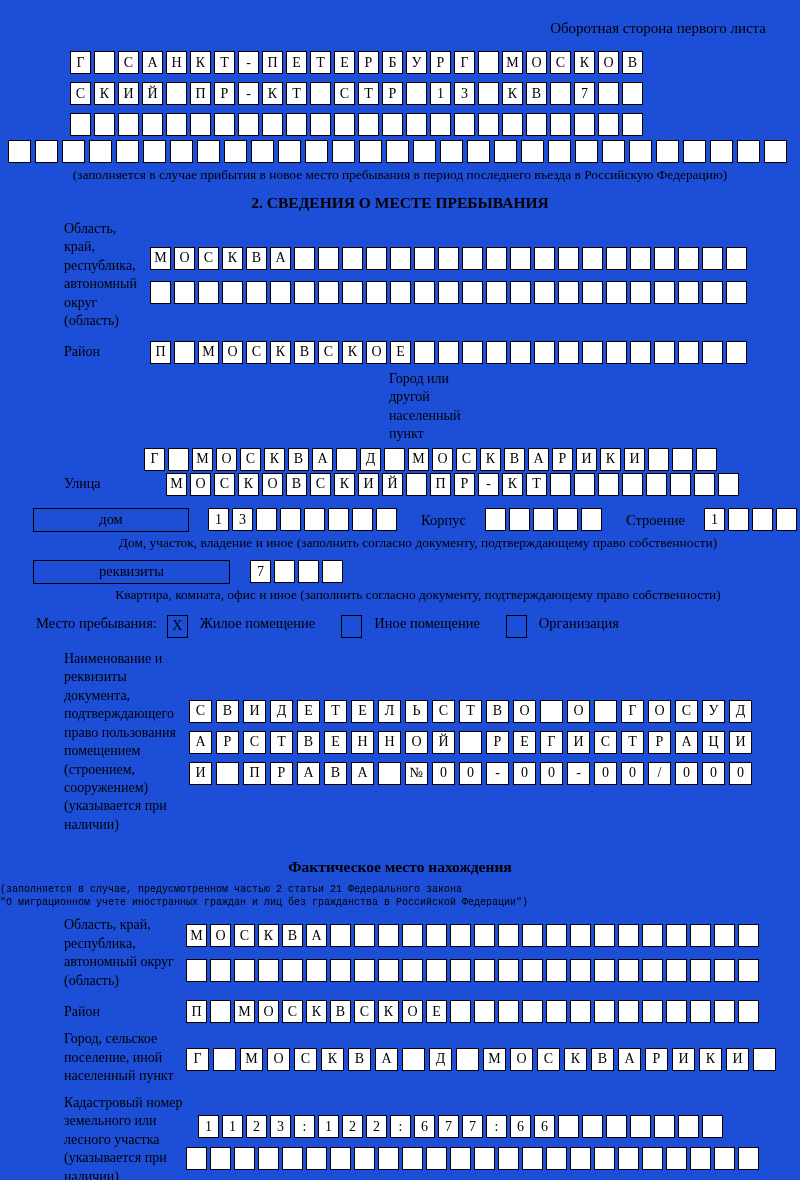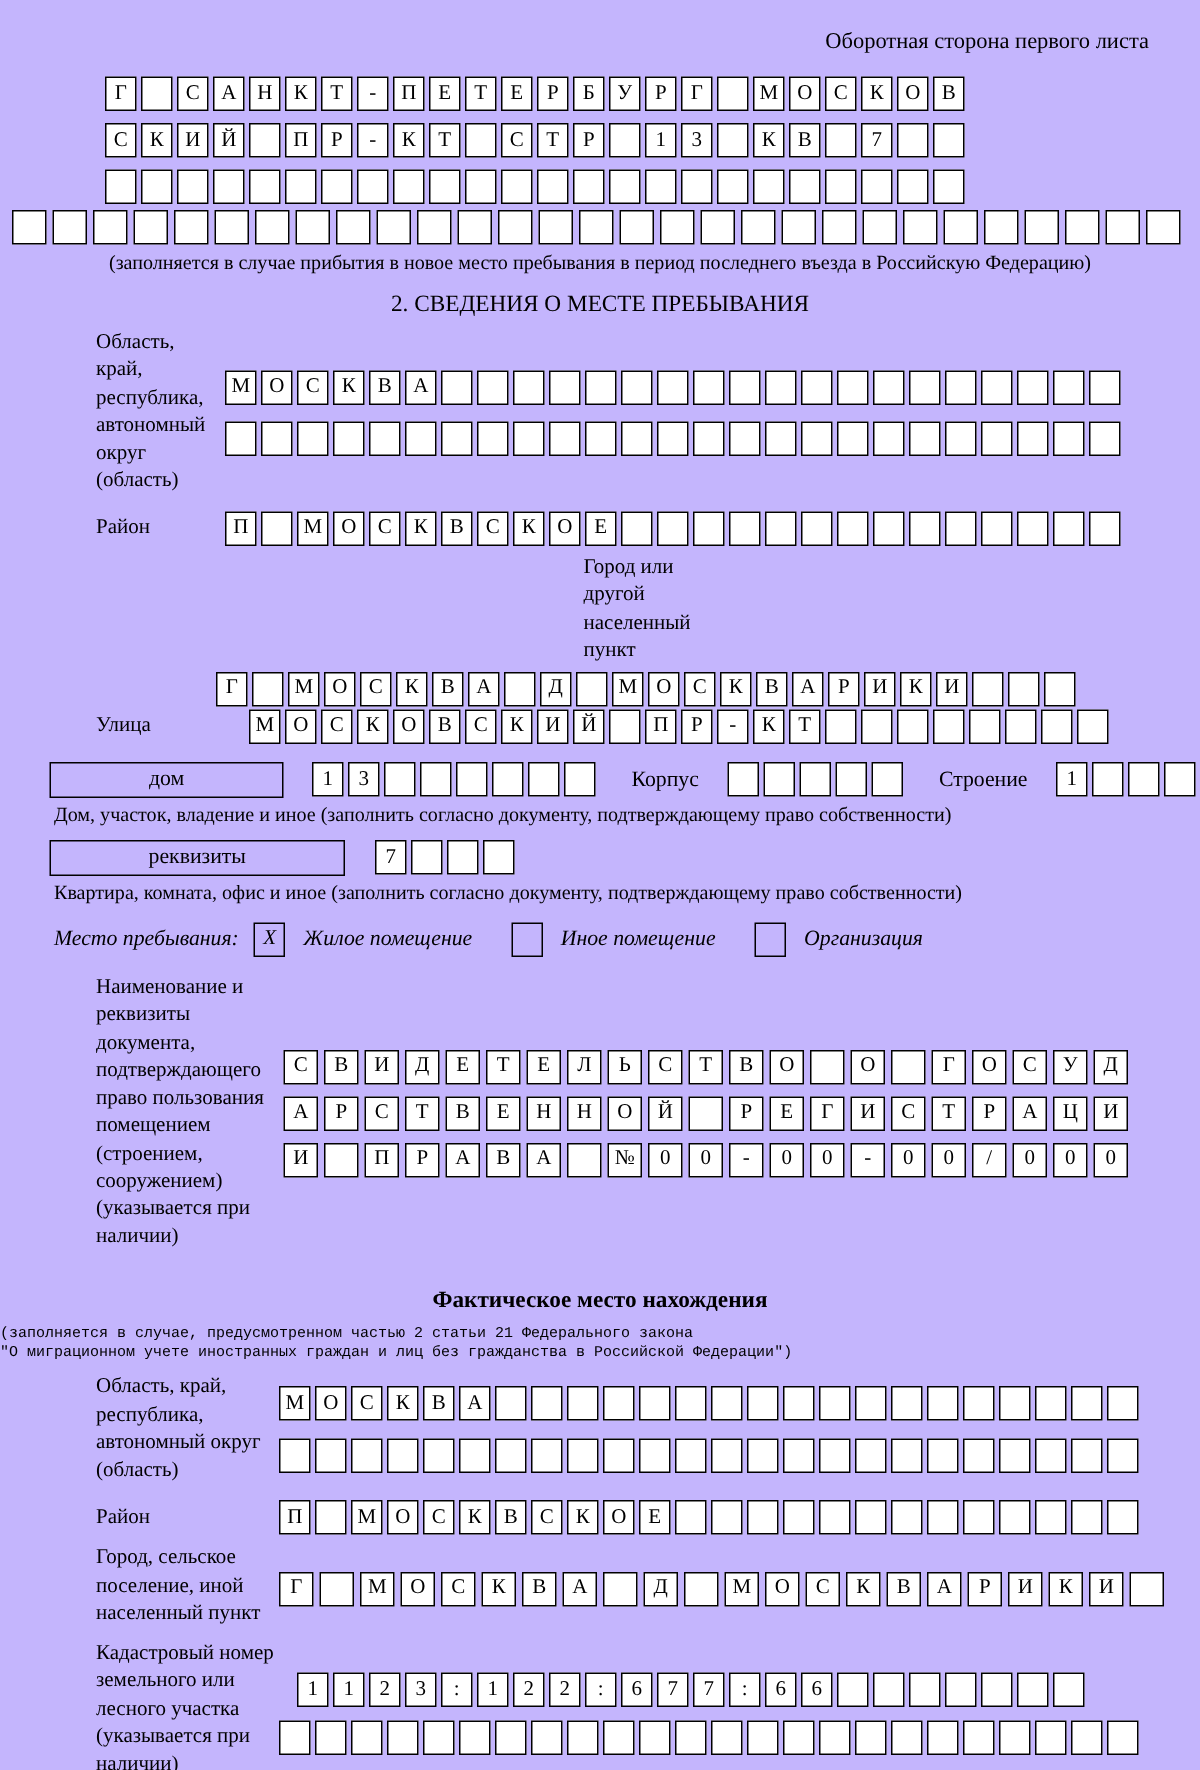--- a/index.html
+++ b/index.html
@@ -1,43 +1,43 @@
 <!DOCTYPE html>
 <html><head>
 <meta charset="utf-8">
 <style>
   html,body{margin:0;padding:0;background:#fff;}
   body{width:800px;font-family:"Liberation Serif","DejaVu Serif",serif;color:#000;}
-  .sheet{position:relative;width:800px;height:1180px;box-sizing:border-box;padding-top:20px;overflow:hidden;background:#c4b5fd;}
+  .sheet{position:relative;width:800px;height:1180px;box-sizing:border-box;padding-top:20px;overflow:hidden;background:#1d4ed8;}
   .header-note{text-align:right;padding-right:34px;font-size:15px;}
   .flex{display:flex;align-items:flex-start;}
   .lbl{font-size:14px;line-height:1.32;}
   .lbl-s1{width:106px;padding-top:2px;}
   .lbl-s2{width:86px;}
   .lbl-s3{width:122px;}
   .lbl-doc{width:125px;}
   .grid > .cellrow{margin-bottom:8px;}
   .grid > .cellrow:last-child{margin-bottom:0;}
   .cellrow{display:flex;}
   .cell{box-sizing:border-box;flex:0 0 auto;width:21px;height:23px;border:1.5px solid #000;margin-right:3px;
         display:flex;align-items:center;justify-content:center;font-size:14px;background:#fff;}
   .wide .cell{width:23px;margin-right:4px;}
   .s1-block{margin:14px 0 0 70px;}
   .fullrow{margin:4px 0 0 8px;}
   .caption{font-size:13.4px;text-align:center;margin-top:4px;}
-  .caption-left{font-size:13.4px;margin:3px 0 0 36px;text-align:left;}
-  .sec-title{font-size:15.5px;font-weight:normal;text-align:center;margin:11px 0 8px 0;}
+  .caption-left{font-size:13.4px;margin:3px 0 0 36px;text-align:center;}
+  .sec-title{font-size:15.5px;font-weight:bold;text-align:center;margin:11px 0 8px 0;}
   .frow{margin-left:64px;margin-top:10px;align-items:center;}
   .frow .grid{margin-left:0;}
   .house-row{margin:12px 0 0 33px;align-items:center;gap:12px;}
   .typebox{box-sizing:border-box;border:1.5px solid #000;height:24px;display:flex;align-items:center;justify-content:center;font-size:14.5px;}
   .typebox.house{width:163px;margin-right:7px;}
   .typebox.flat{width:197px;margin-right:8px;}
   .inline-lbl{font-size:14.5px;margin:0 7px 0 9px;line-height:24px;}
-  .stay-row{margin:12px 0 0 36px;align-items:center;font-style:italic;}
+  .stay-row{margin:12px 0 0 36px;}
   .stay-lbl{font-size:14.5px;margin-right:10px;}
   .checkbox{box-sizing:border-box;width:21px;height:23px;border:1.5px solid #000;display:flex;align-items:center;justify-content:center;font-size:14px;margin-right:12px;}
   .opt-lbl{font-size:14.5px;margin-right:26px;}
   .stay-caption{font-size:13.4px;text-align:center;width:450px;margin:4px 0 0 160px;}
   .doc-block{margin-top:12px;}
   .fact-title{font-size:15.5px;font-weight:bold;text-align:center;margin:24px 0 8px 0;}
   .fact-note{font-size:10px;text-align:left;margin-top:2px;font-family:Liberation Mono, monospace;}
   .cad-row1{margin-left:12px;}
 </style>
 </head>

